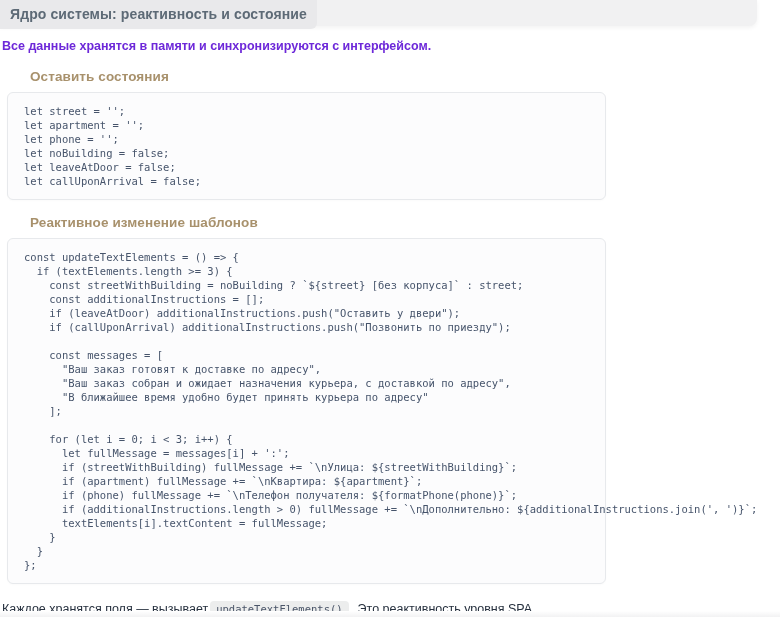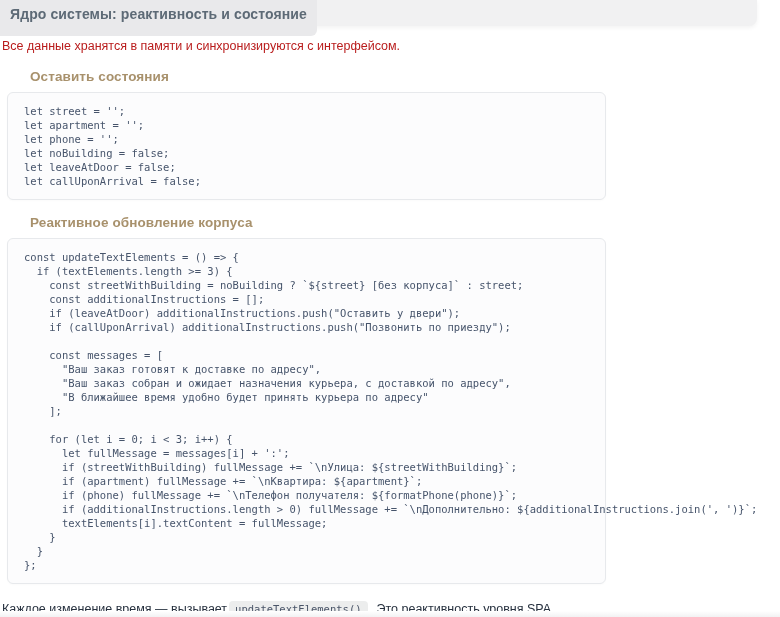--- a/index.html
+++ b/index.html
@@ -16,29 +16,30 @@
     border-radius: 0 0 8px 0;
     box-shadow: 0 2px 4px rgba(0,0,0,0.05);
     position: relative;
   }
   .page-title {
     display: inline-block;
     font-size: 14px;
     font-weight: bold;
     color: #5d6a76;
     background: #e9e9eb;
-    padding: 6px 10px 14px 10px;
+    padding: 6px 10px 7px 10px;
     border-radius: 0 0 6px 0;
     letter-spacing: 0.1px;
   }
   .intro {
     margin: 12px 0 0 2px;
     font-size: 12.5px;
     line-height: 16px;
-    color: #b91c1c;
+    color: #6d28d9;
+    font-weight: bold;
   }
   .section-heading {
     margin: 15px 0 0 30px;
     font-size: 13.5px;
     font-weight: bold;
     color: #a8916c;
     letter-spacing: 0.1px;
   }
   .code-block {
     margin: 8px 0 0 7px;
@@ -93,21 +94,21 @@
 
 <div class="code-block">
   <pre>let street = '';
 let apartment = '';
 let phone = '';
 let noBuilding = false;
 let leaveAtDoor = false;
 let callUponArrival = false;</pre>
 </div>
 
-<h2 class="section-heading">Реактивное обновление корпуса</h2>
+<h2 class="section-heading">Реактивное изменение шаблонов</h2>
 
 <div class="code-block">
   <pre>const updateTextElements = () =&gt; {
   if (textElements.length &gt;= 3) {
     const streetWithBuilding = noBuilding ? `${street} [без корпуса]` : street;
     const additionalInstructions = [];
     if (leaveAtDoor) additionalInstructions.push("Оставить у двери");
     if (callUponArrival) additionalInstructions.push("Позвонить по приезду");
 
     const messages = [
@@ -121,15 +122,15 @@
       if (streetWithBuilding) fullMessage += `\nУлица: ${streetWithBuilding}`;
       if (apartment) fullMessage += `\nКвартира: ${apartment}`;
       if (phone) fullMessage += `\nТелефон получателя: ${formatPhone(phone)}`;
       if (additionalInstructions.length &gt; 0) fullMessage += `\nДополнительно: ${additionalInstructions.join(', ')}`;
       textElements[i].textContent = fullMessage;
     }
   }
 };</pre>
 </div>
 
-<p class="outro"><span>Каждое изменение время — вызывает</span><span class="inline-code">updateTextElements()</span><span>. Это </span><span class="bold-text">реактивность уровня SPA</span><span>.</span></p>
+<p class="outro"><span>Каждое хранятся поля — вызывает</span><span class="inline-code">updateTextElements()</span><span>. Это </span><span class="bold-text">реактивность уровня SPA</span><span>.</span></p>
 
 <div class="bottom-fade"></div>
 
 </body></html>

